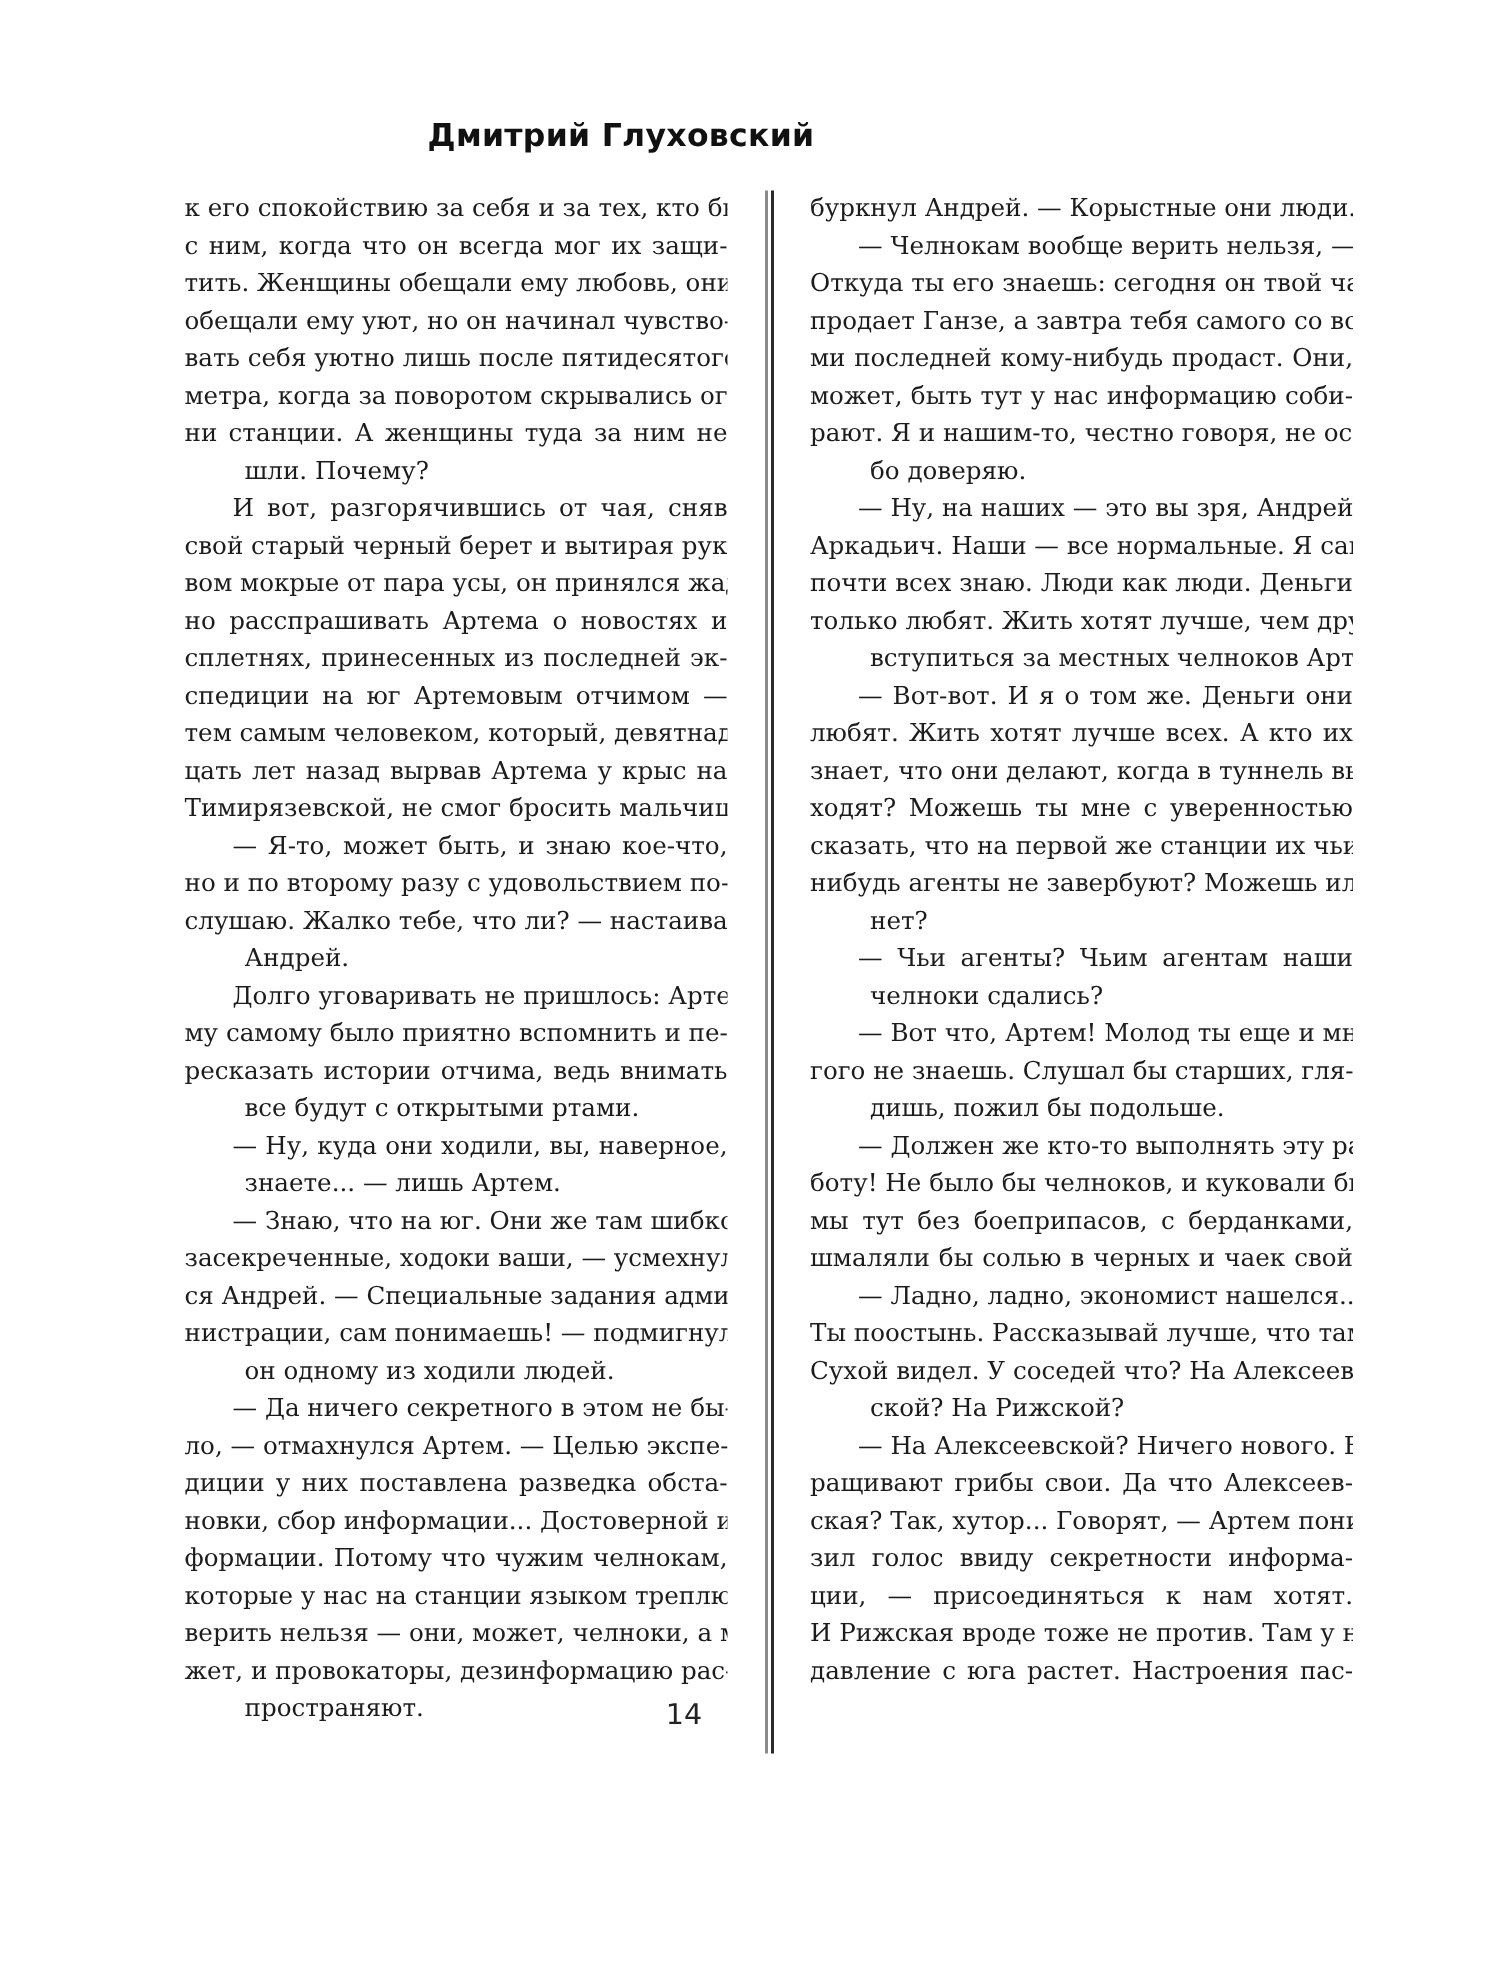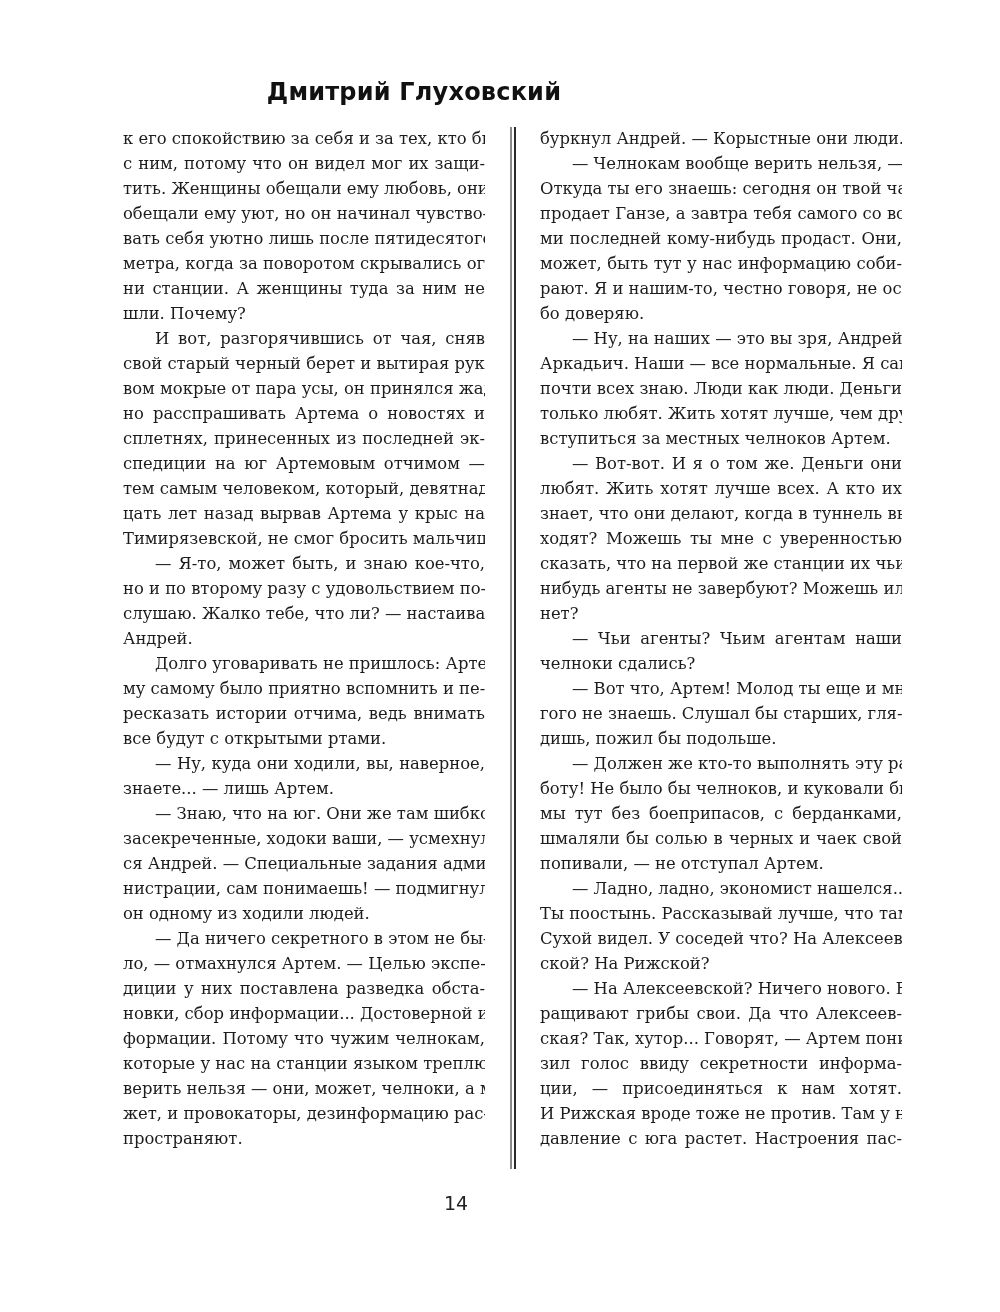--- a/index.html
+++ b/index.html
@@ -15,21 +15,21 @@
       color: #1a1a1a;
     }
     .running-head {
       position: absolute;
       top: 78px;
       left: 0;
       width: 804px;
       text-align: center;
       font-family: "DejaVu Sans", sans-serif;
       font-weight: bold;
-      font-size: 24px;
+      font-size: 21px;
       letter-spacing: 0.2px;
       color: #111;
       padding-left: 24px;
       box-sizing: border-box;
     }
     .column {
       position: absolute;
       top: 126px;
       font-family: "DejaVu Serif", serif;
       font-size: 16.4px;
@@ -49,60 +49,61 @@
     .line {
       display: block;
       white-space: nowrap;
       text-align: justify;
       text-align-last: justify;
       height: 25px;
       overflow: hidden;
     }
     .line.last {
       text-align-last: left;
+      margin-left: 40px;
     }
     .line.indent {
       padding-left: 32px;
     }
     .divider {
       position: absolute;
       top: 127px;
       height: 1042px;
       width: 2px;
     }
     .divider-1 {
       left: 510px;
       background: #8a8a8a;
     }
     .divider-2 {
       left: 514px;
       background: #2a2a2a;
     }
     .page-number {
       position: absolute;
-      top: 1192px;
+      top: 1132px;
       left: 0;
       width: 890px;
       text-align: center;
       padding-left: 22px;
       box-sizing: border-box;
       font-family: "DejaVu Sans", sans-serif;
       font-size: 19px;
       color: #222;
     }
   </style>
 </head>
 <body>
 
 <div>
   <div class="running-head">Дмитрий Глуховский</div>
 
   <div class="column col-left">
     <span class="line">к его спокойствию за себя и за тех, кто был</span>
-    <span class="line">с ним, потому что он видел мог их защи-</span>
+    <span class="line">с ним, когда что он всегда мог их защи-</span>
     <span class="line">тить. Женщины обещали ему любовь, они</span>
     <span class="line">обещали ему уют, но он начинал чувство-</span>
     <span class="line">вать себя уютно лишь после пятидесятого</span>
     <span class="line">метра, когда за поворотом скрывались ог-</span>
     <span class="line">ни станции. А женщины туда за ним не</span>
     <span class="line last">шли. Почему?</span>
     <span class="line indent">И вот, разгорячившись от чая, сняв</span>
     <span class="line">свой старый черный берет и вытирая рука-</span>
     <span class="line">вом мокрые от пара усы, он принялся жад-</span>
     <span class="line">но расспрашивать Артема о новостях и</span>
@@ -163,21 +164,20 @@
     <span class="line last">нет?</span>
     <span class="line indent">— Чьи агенты? Чьим агентам наши</span>
     <span class="line last">челноки сдались?</span>
     <span class="line indent">— Вот что, Артем! Молод ты еще и мно-</span>
     <span class="line">гого не знаешь. Слушал бы старших, гля-</span>
     <span class="line last">дишь, пожил бы подольше.</span>
     <span class="line indent">— Должен же кто-то выполнять эту ра-</span>
     <span class="line">боту! Не было бы челноков, и куковали бы</span>
     <span class="line">мы тут без боеприпасов, с берданками,</span>
     <span class="line">шмаляли бы солью в черных и чаек свой</span>
-    <span class="line last">попивали, — не отступал Артем.</span>
     <span class="line indent">— Ладно, ладно, экономист нашелся...</span>
     <span class="line">Ты поостынь. Рассказывай лучше, что там</span>
     <span class="line">Сухой видел. У соседей что? На Алексеев-</span>
     <span class="line last">ской? На Рижской?</span>
     <span class="line indent">— На Алексеевской? Ничего нового. Вы-</span>
     <span class="line">ращивают грибы свои. Да что Алексеев-</span>
     <span class="line">ская? Так, хутор... Говорят, — Артем пони-</span>
     <span class="line">зил голос ввиду секретности информа-</span>
     <span class="line">ции, — присоединяться к нам хотят.</span>
     <span class="line">И Рижская вроде тоже не против. Там у них</span>

